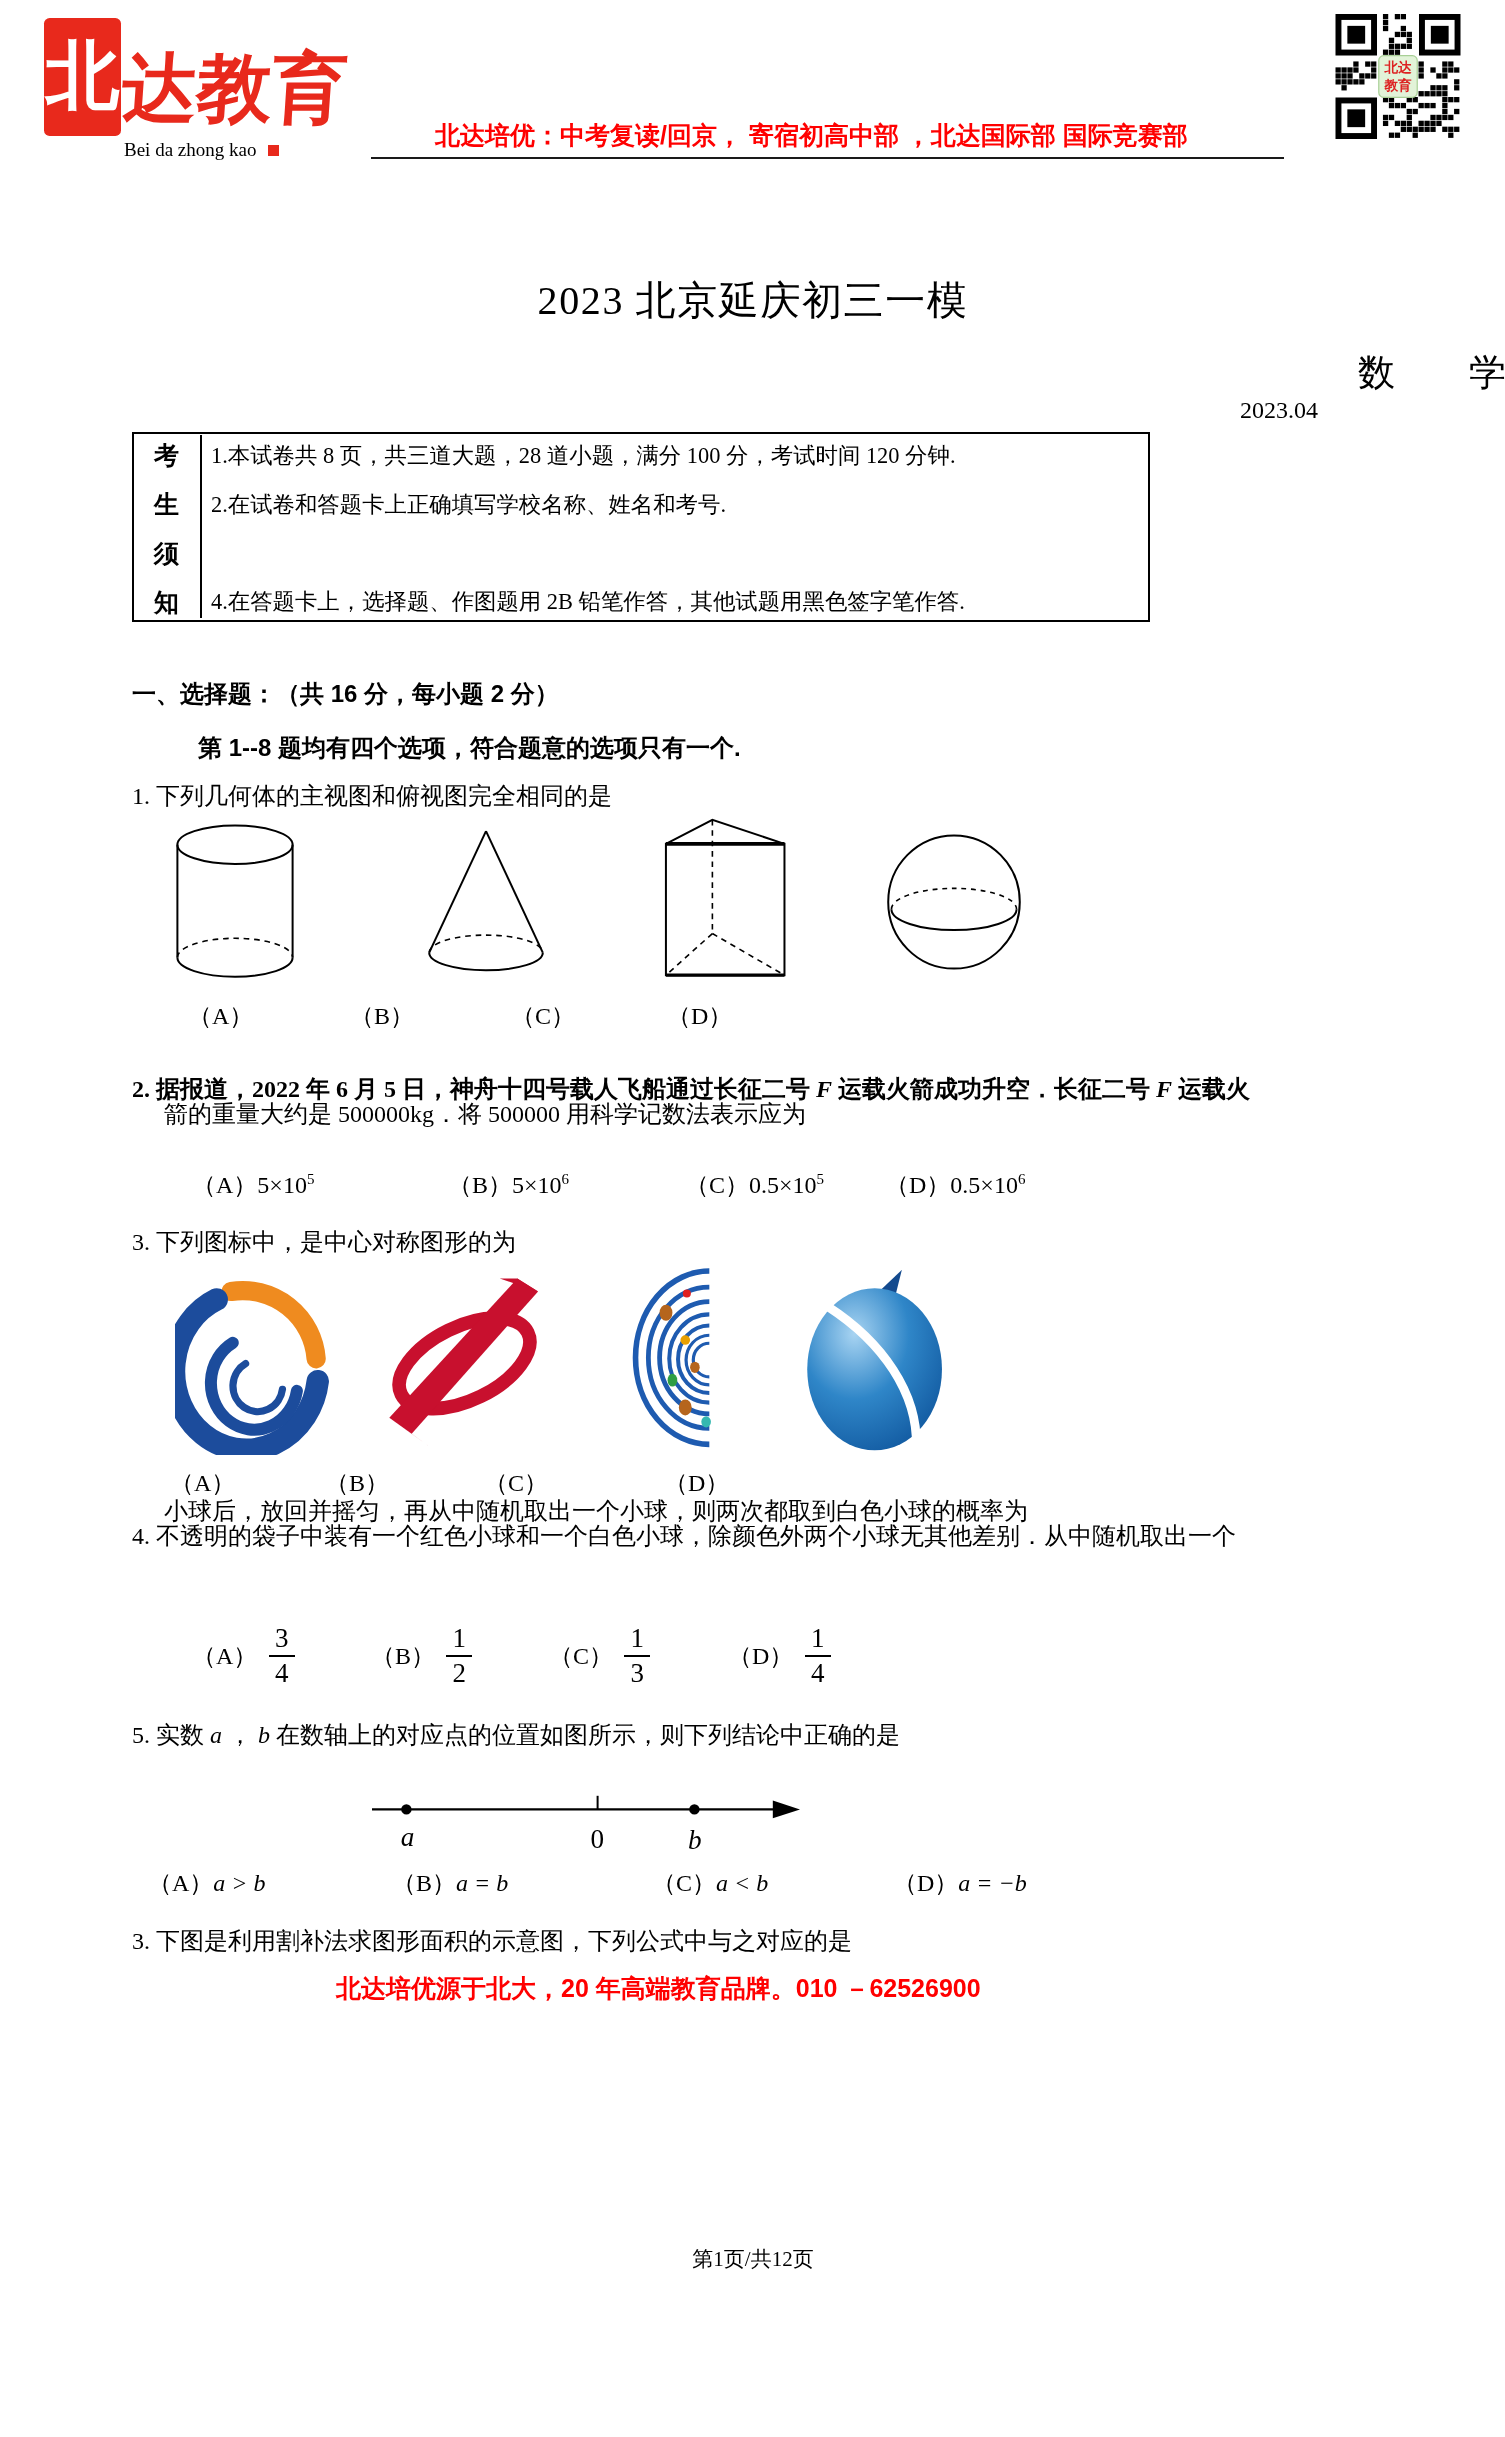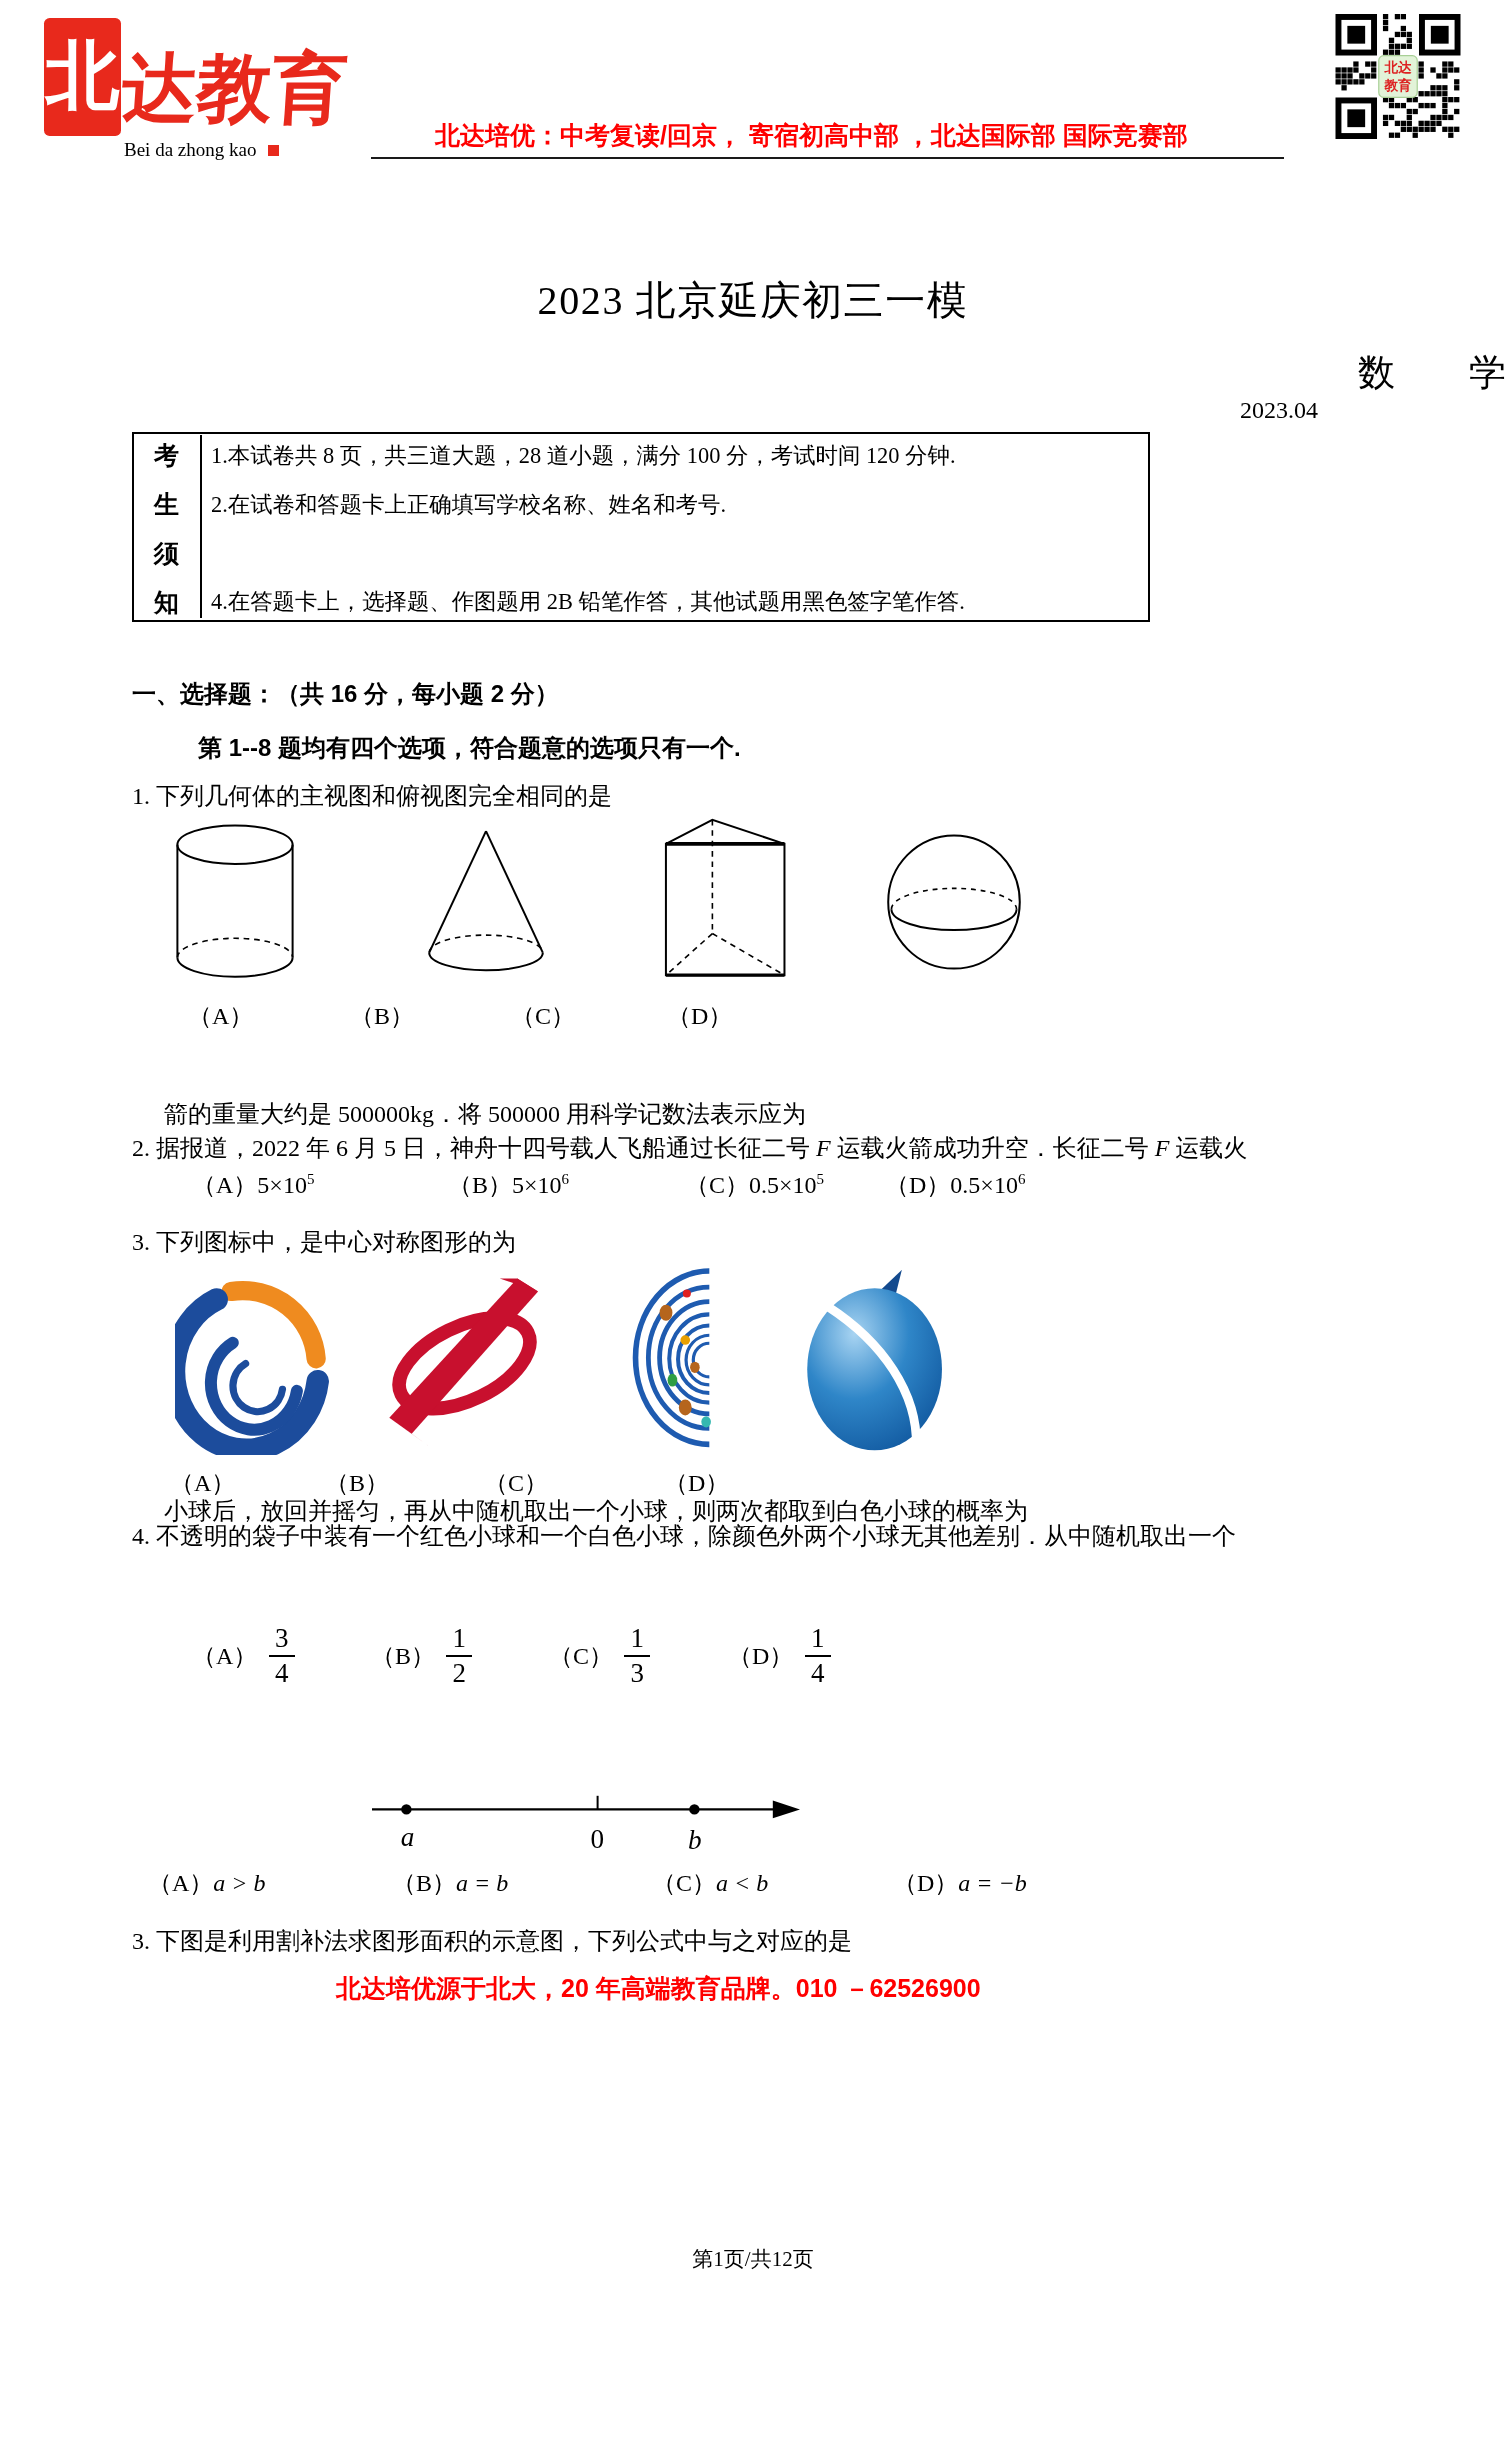--- a/index.html
+++ b/index.html
@@ -221,21 +221,21 @@
       <path d="M13,95 A78,26 0 0 0 169,95"></path>
       <path d="M13,95 A78,26 0 0 1 169,95" stroke-width="2" stroke-dasharray="6,6"></path>
     </svg>
   </div>
 
   <div class="t" style="left:188px;top:1001px;">（A）</div>
   <div class="t" style="left:350px;top:1001px;">（B）</div>
   <div class="t" style="left:511px;top:1001px;">（C）</div>
   <div class="t" style="left:667px;top:1001px;">（D）</div>
 
-  <div class="t" style="left:132px;top:1133px;">
+  <div class="t" style="left:132px;top:1074px;font-weight:bold;">
     <span>2. 据报道，2022 年 6 月 5 日，神舟十四号载人飞船通过长征二号 </span><span class="mathvar">F</span><span> 运载火箭成功升空．长征二号 </span><span class="mathvar">F</span><span> 运载火</span>
   </div>
   <div class="t" style="left:164px;top:1099px;">箭的重量大约是 500000kg．将 500000 用科学记数法表示应为</div>
 
   <div class="t" style="left:192px;top:1170px;">
     <span>（A）</span><span>5×10</span><sup class="e">5</sup>
   </div>
   <div class="t" style="left:448px;top:1170px;">
     <span>（B）</span><span>5×10</span><sup class="e">6</sup>
   </div>
@@ -329,20 +329,23 @@
       </span>
   </div>
   <div class="t q4opt" style="left:728px;top:1611px;">
     <span>（D）</span>
     <span class="frac">
         <span class="num">1</span>
         <span class="den">4</span>
       </span>
   </div>
 
+  <div class="t" style="left:132px;top:1720px;">
+    <span>5. 实数 </span><span class="mathvar">a</span><span> ， </span><span class="mathvar">b</span><span> 在数轴上的对应点的位置如图所示，则下列结论中正确的是</span>
+  </div>
 
   <div style="position:absolute;left:368px;top:1779px;">
     <svg width="436" height="80" viewBox="0 0 545 100">
       <line x1="5" y1="38" x2="512" y2="38" stroke="#000" stroke-width="3"></line>
       <polygon points="540,38 506,27 506,49" fill="#000"></polygon>
       <circle cx="48" cy="38" r="6.5" fill="#000"></circle>
       <line x1="287" y1="21" x2="287" y2="38" stroke="#000" stroke-width="2.5"></line>
       <circle cx="408" cy="38" r="6.5" fill="#000"></circle>
       <text x="41" y="84" font-size="34" font-style="italic" font-family="Liberation Serif, serif">a</text>
       <text x="278" y="86" font-size="34" font-family="Liberation Serif, serif">0</text>

